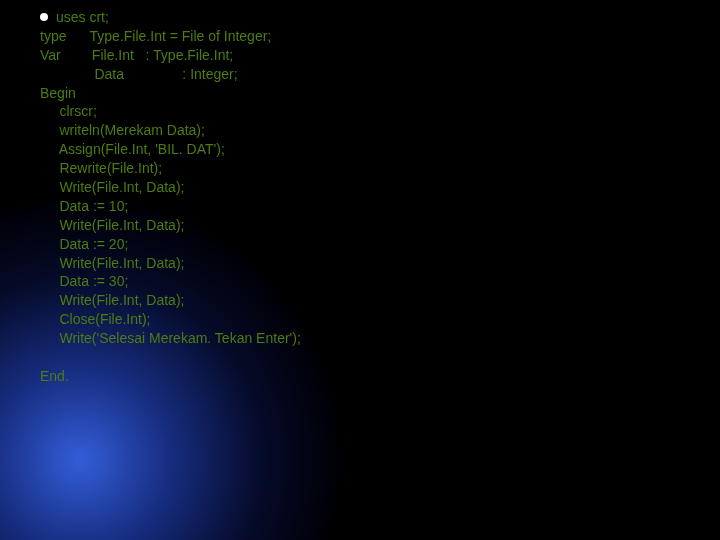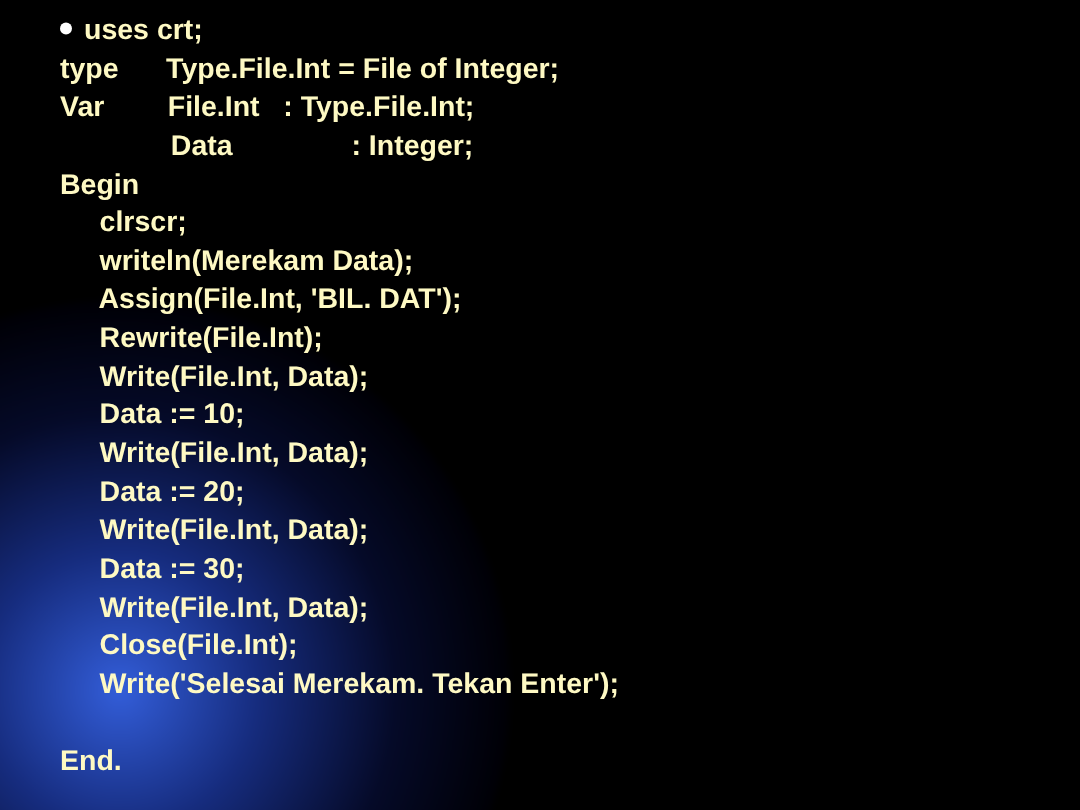--- a/index.html
+++ b/index.html
@@ -31,25 +31,25 @@
        rgba(0,0,80,0.08) 70%,
        rgba(0,0,0,0) 80%);
     filter: blur(2px);
     pointer-events: none;
   }
   .code {
     position: absolute;
     top: 8px;
     left: 40px;
     right: 20px;
-    color: #fef9c3;
-    font-size: 19px;
+    color: #4d7c0f;
+    font-size: 14px;
     line-height: 1.35;
     white-space: pre;
-    font-weight: 700;
+    font-weight: 400;
   }
   .bullet {
     display: inline-block;
     width: 8px;
     height: 8px;
     border-radius: 50%;
     background: #fff;
     vertical-align: middle;
     margin-right: 8px;
     margin-top: -3px;

